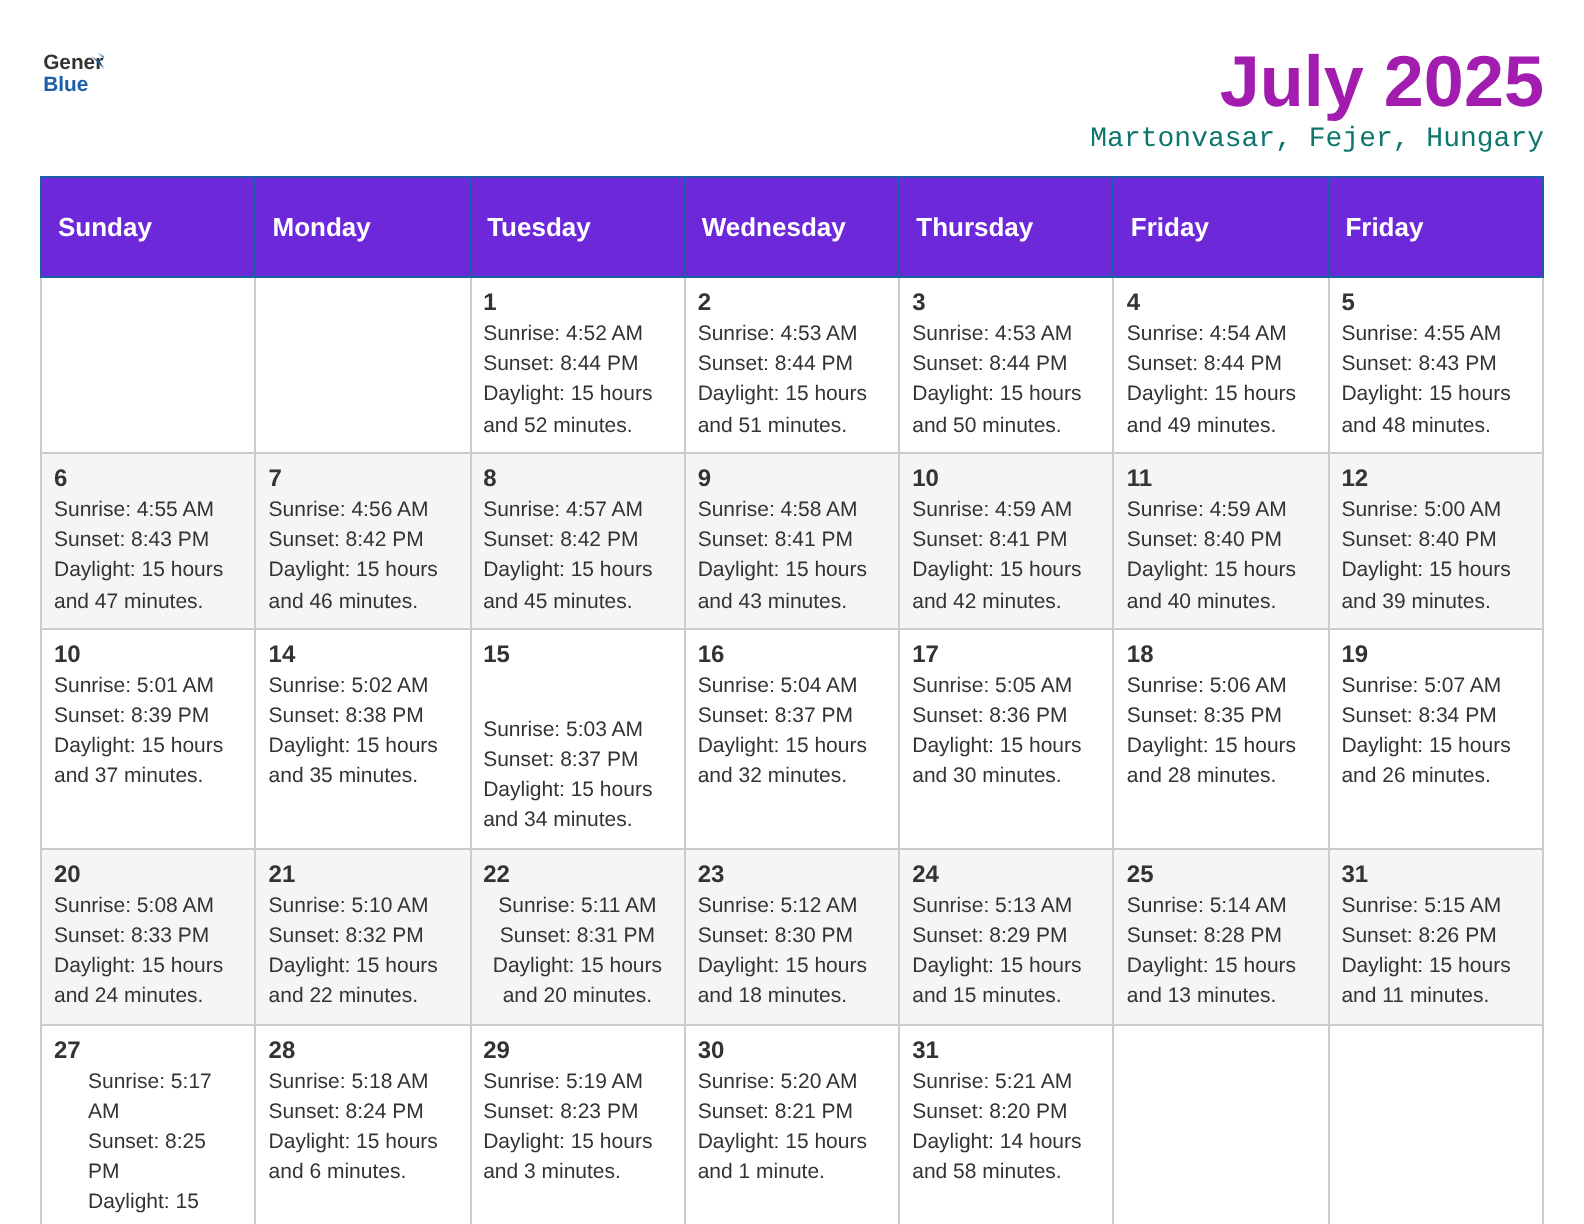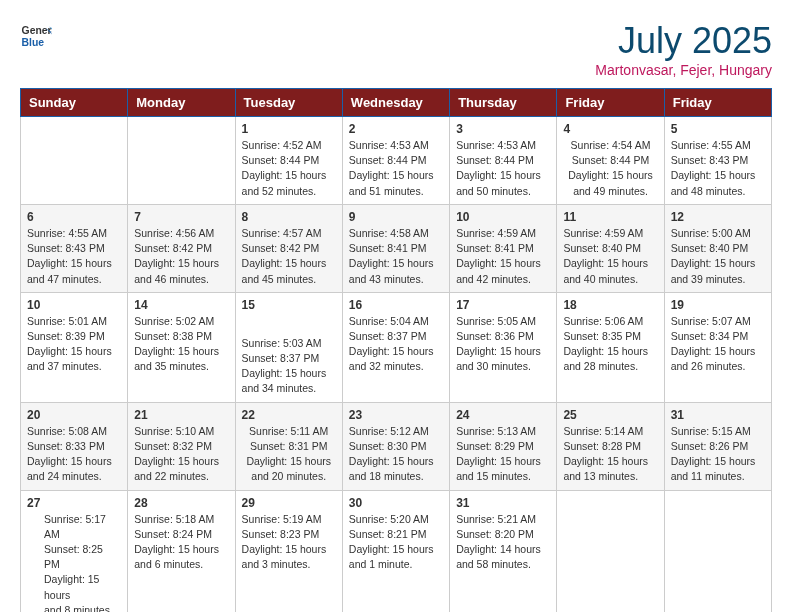--- a/index.html
+++ b/index.html
@@ -23,37 +23,38 @@
     }
     .logo-icon {
       width: 32px;
       height: 32px;
     }
     .title-block {
       text-align: right;
     }
     .month-title {
       font-size: 36px;
-      color: #0c4a6e;
-      font-weight: normal;
+      color: #a21caf;
+      font-weight: bold;
     }
     .location-title {
       font-size: 14px;
-      color: #be185d;
+      color: #0f766e;
+      font-family: Liberation Mono, monospace;
     }
     .calendar {
       width: 100%;
       border-collapse: collapse;
       border: 1px solid #ccc;
     }
     .calendar th {
-      background-color: #7f1d1d;
+      background-color: #6d28d9;
       color: #fff;
       text-align: left;
-      padding: 6px 8px;
+      padding: 17px 8px;
       font-size: 13px;
       border: 1px solid #1a5fa8;
     }
     .calendar td {
       vertical-align: top;
       padding: 5px 6px;
       border: 1px solid #ccc;
       font-size: 10.5px;
       color: #333;
       width: 107px;
@@ -126,21 +127,21 @@
         </td>
         <td>
           <span class="day-number">3</span>
           <div class="day-info" style="white-space: pre-line;">Sunrise: 4:53 AM
 Sunset: 8:44 PM
 Daylight: 15 hours
 and 50 minutes.</div>
         </td>
         <td>
           <span class="day-number">4</span>
-          <div class="day-info" style="white-space: pre-line; text-align: center;">Sunrise: 4:54 AM
+          <div class="day-info" style="white-space: pre-line;">Sunrise: 4:54 AM
 Sunset: 8:44 PM
 Daylight: 15 hours
 and 49 minutes.</div>
         </td>
         <td>
           <span class="day-number">5</span>
           <div class="day-info" style="white-space: pre-line;">Sunrise: 4:55 AM
 Sunset: 8:43 PM
 Daylight: 15 hours
 and 48 minutes.</div>

